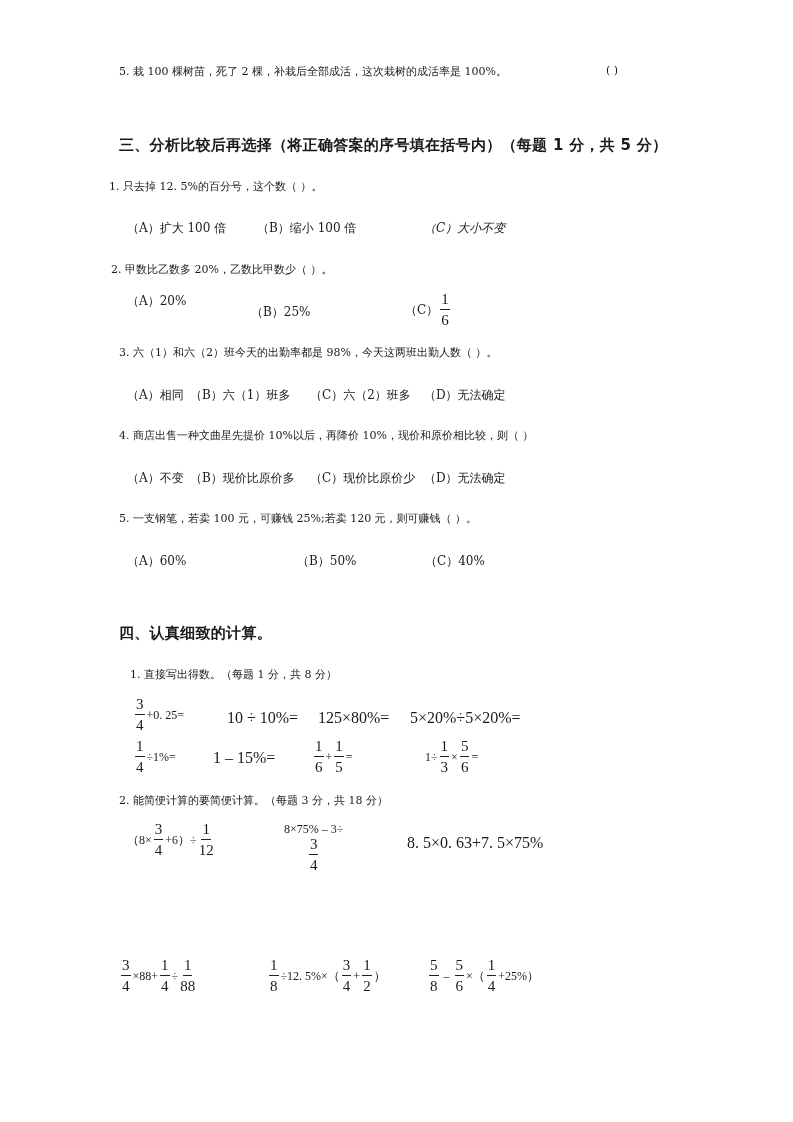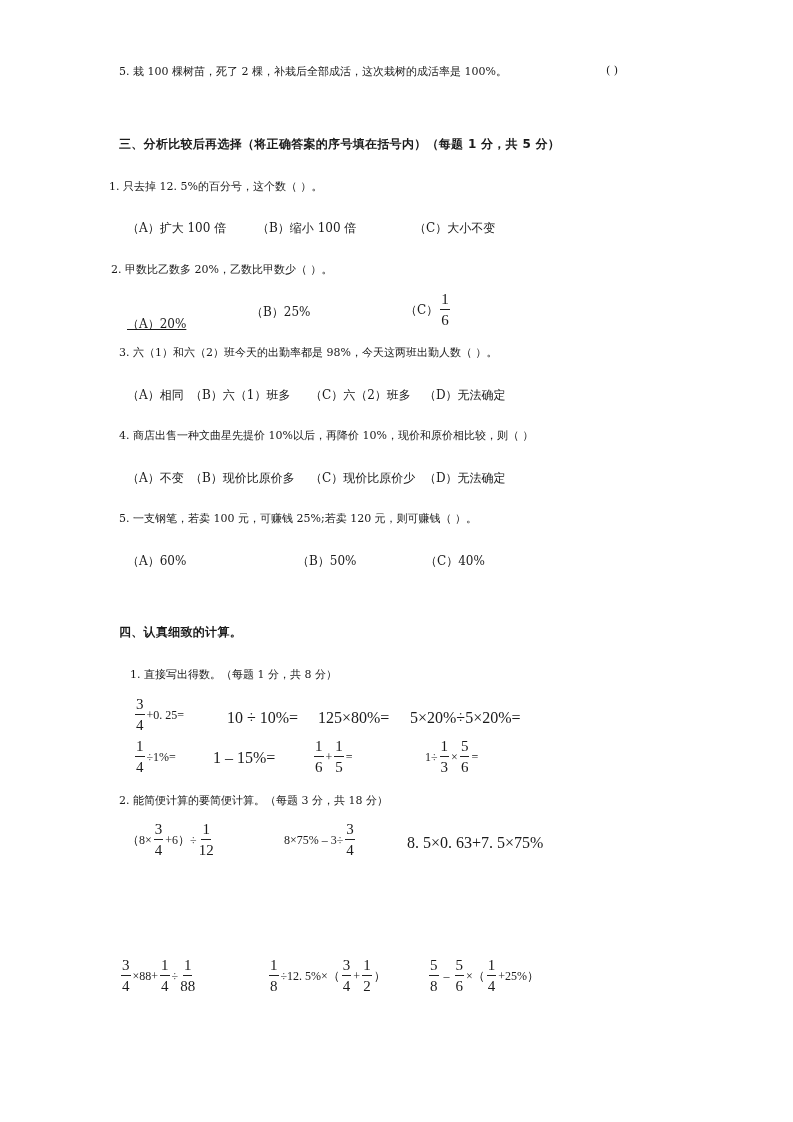--- a/index.html
+++ b/index.html
@@ -1,42 +1,42 @@
 <!DOCTYPE html>
 <html><head>
 <meta charset="utf-8">
 <style>
   html, body { margin:0; padding:0; background:#ffffff; }
   body { width:793px; height:1122px; position:relative; overflow:hidden;
          font-family:"DejaVu Serif", "Liberation Serif", serif; color:#1a1a1a; }
   .abs { position:absolute; white-space:nowrap; }
   .t { font-size:11px; }
-  .h { font-size:12px; font-weight:bold; font-family:"DejaVu Sans", "Liberation Sans", sans-serif; letter-spacing:0.3px; }
+  .h { font-size:15px; font-weight:bold; font-family:"DejaVu Sans", "Liberation Sans", sans-serif; letter-spacing:0.3px; }
   .opt { font-size:12px; }
   .math { font-size:12px; font-family:"Liberation Serif", serif; display:flex; align-items:center; }
   .frac { display:inline-flex; flex-direction:column; align-items:center; font-size:15px; line-height:1; margin:0 2px; font-family:"Liberation Serif", serif; }
   .frac .n { padding:0 1px 2px 1px; border-bottom:1px solid #222; }
   .frac .d { padding-top:3px; }
   .m { font-size:16px; font-family:"Liberation Serif", serif; }
 </style>
 </head>
 <body>
 
 <div class="abs t" style="left:119px;top:64px;">5. 栽 100 棵树苗，死了 2 棵，补栽后全部成活，这次栽树的成活率是 100%。</div>
 <div class="abs t" style="left:606px;top:64px;">(          )</div>
 
 <div class="abs h" style="left:119px;top:136px;">三、分析比较后再选择（将正确答案的序号填在括号内）（每题 1 分，共 5 分）</div>
 
 <div class="abs t" style="left:109px;top:179px;">1. 只去掉 12. 5%的百分号，这个数（      ）。</div>
 <div class="abs opt" style="left:127px;top:220px;">（A）扩大 100 倍</div>
 <div class="abs opt" style="left:257px;top:220px;">（B）缩小 100 倍</div>
-<div class="abs opt" style="left:414px;top:220px;">（C）大小不变</div>
+<div class="abs opt" style="left:424px;top:220px;font-style:italic;">（C）大小不变</div>
 
 <div class="abs t" style="left:111px;top:262px;">2. 甲数比乙数多 20%，乙数比甲数少（      ）。</div>
-<div class="abs opt" style="left:127px;top:316px;text-decoration:underline;">（A）20%</div>
+<div class="abs opt" style="left:127px;top:293px;">（A）20%</div>
 <div class="abs opt" style="left:251px;top:304px;">（B）25%</div>
 <div class="abs" style="left:405px;top:292px;display:flex;align-items:center;">
   <span class="opt">（C）</span>
   <span class="frac">
       <span class="n">1</span>
       <span class="d">6</span>
     </span>
 </div>
 
 <div class="abs t" style="left:119px;top:345px;">3. 六（1）和六（2）班今天的出勤率都是 98%，今天这两班出勤人数（      ）。</div>
@@ -111,21 +111,21 @@
   <span class="frac">
       <span class="n">3</span>
       <span class="d">4</span>
     </span>
   <span>+6）÷</span>
   <span class="frac">
       <span class="n">1</span>
       <span class="d">12</span>
     </span>
 </div>
-<div class="abs math" style="left:284px;top:822px;">
+<div class="abs math" style="left:284px;top:822px;flex-direction:column;">
   <span>8×75% – 3÷</span>
   <span class="frac">
       <span class="n">3</span>
       <span class="d">4</span>
     </span>
 </div>
 <div class="abs m" style="left:407px;top:834px;">8. 5×0. 63+7. 5×75%</div>
 
 <div class="abs math" style="left:119px;top:958px;">
   <span class="frac">

